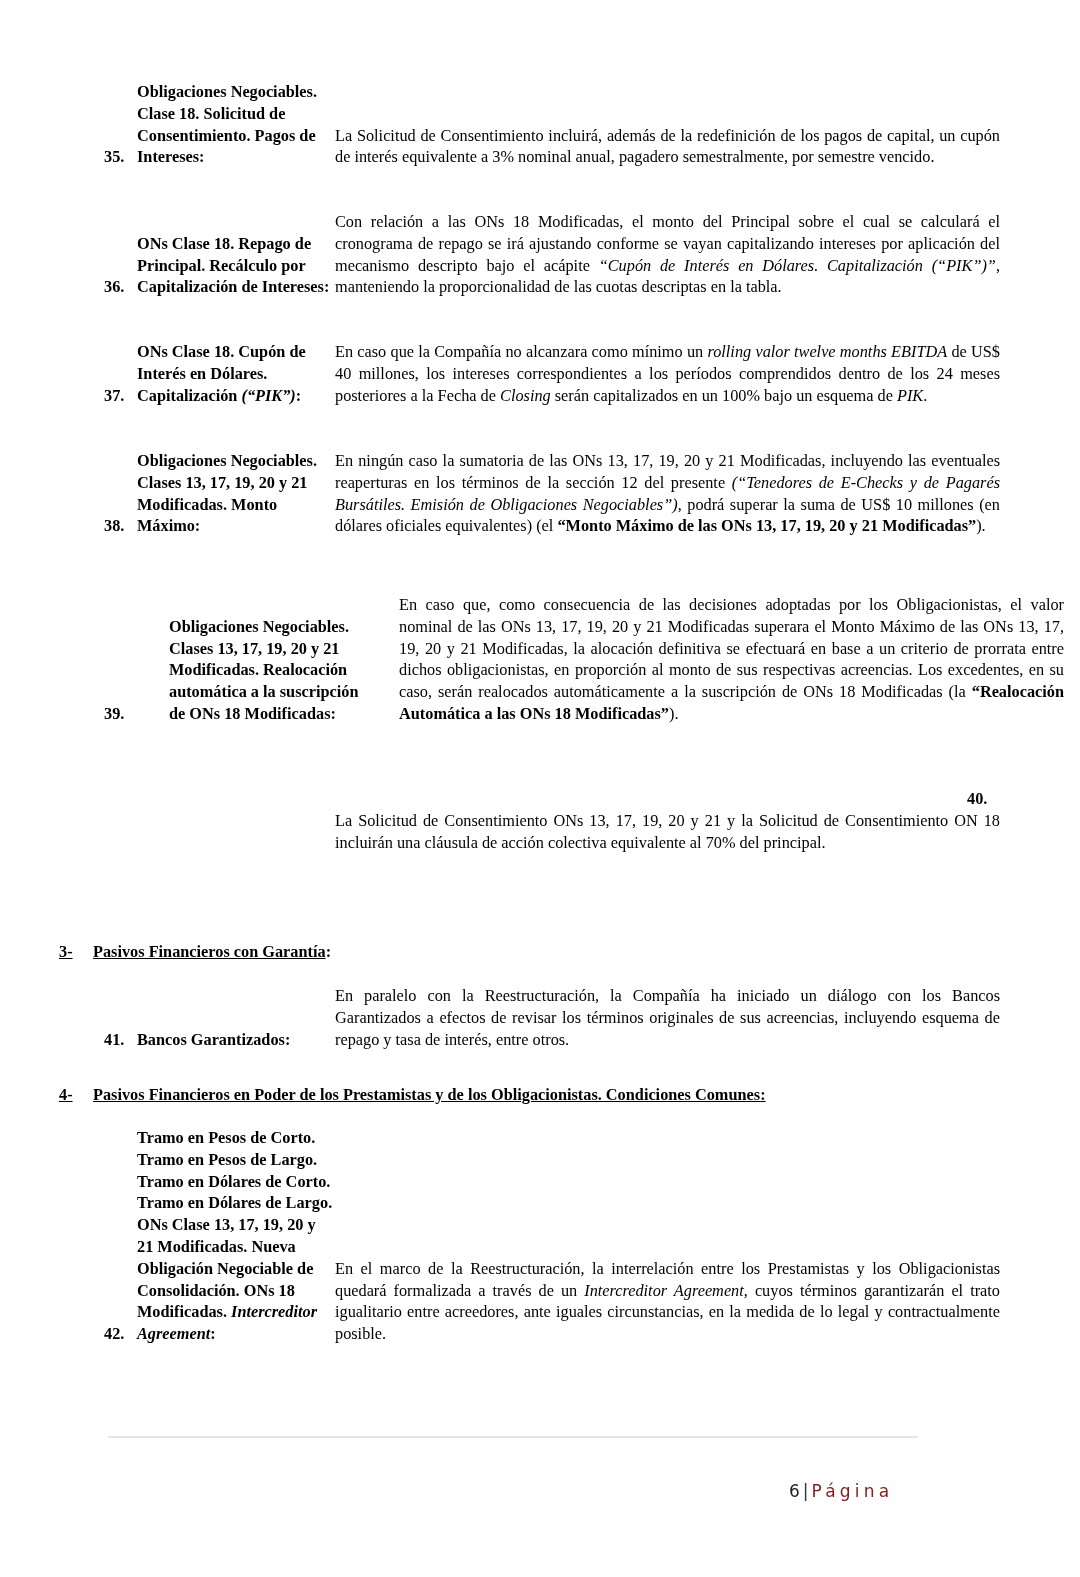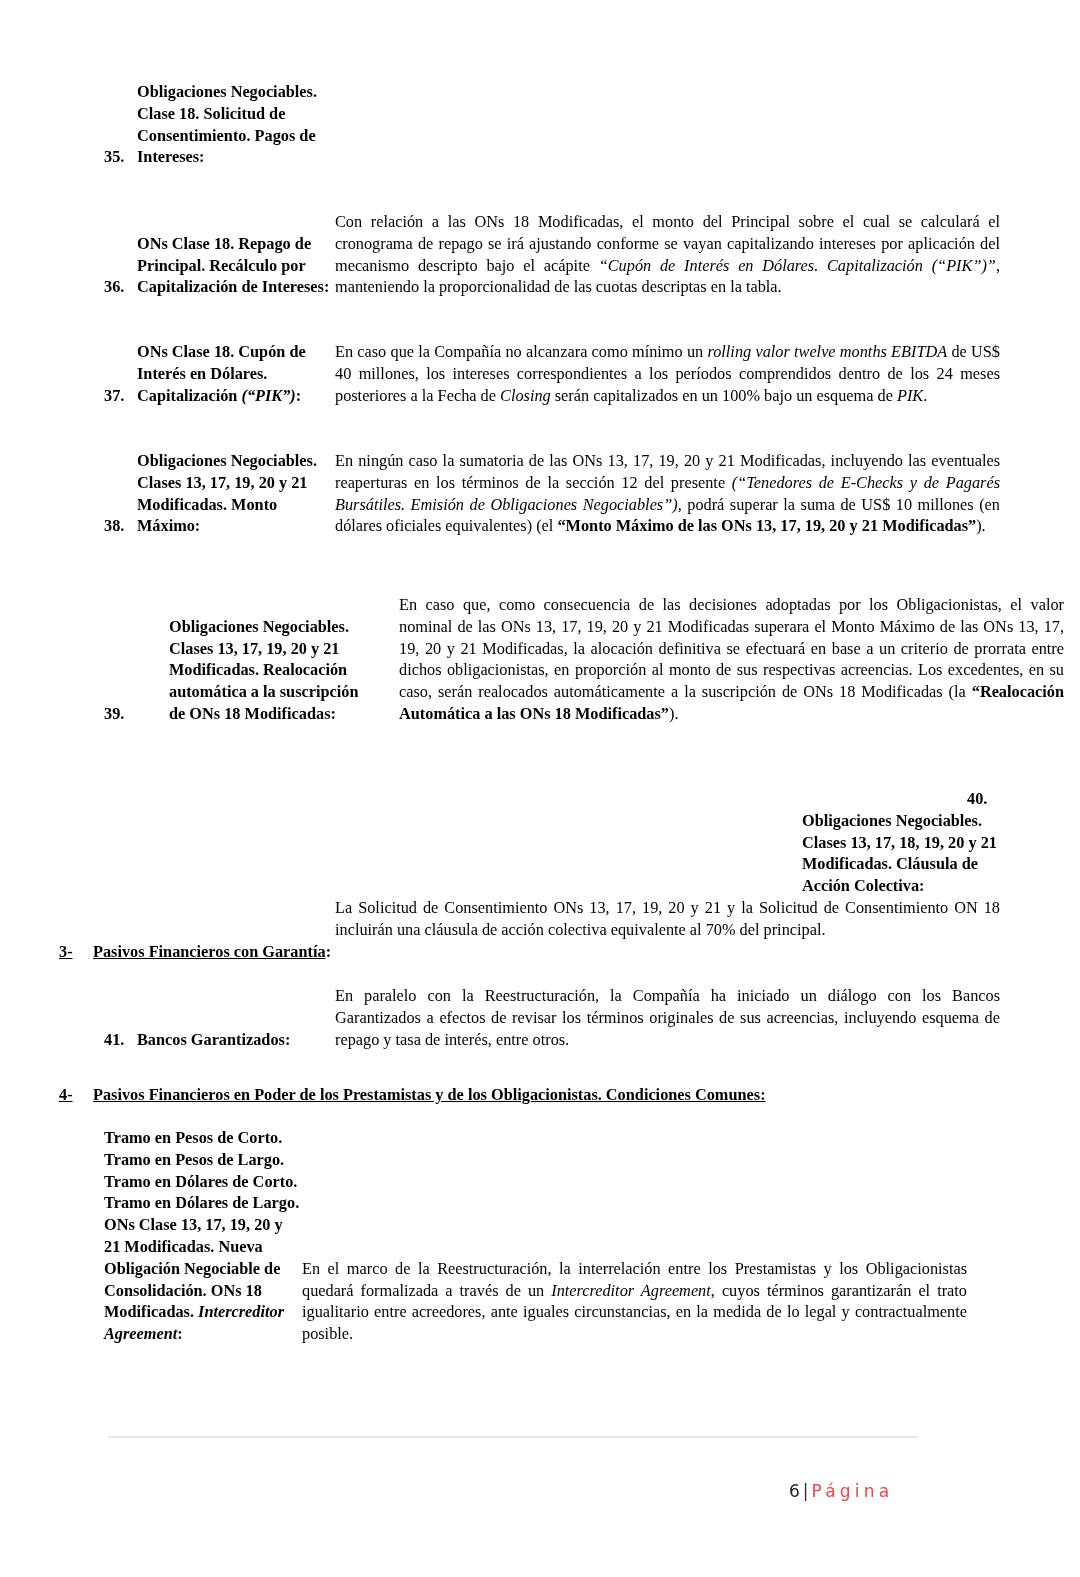--- a/index.html
+++ b/index.html
@@ -13,28 +13,29 @@
   .label { width: 198px; font-weight: bold; flex: none; }
   .body { width: 665px; flex: none; text-align: justify; }
   .body i, .label i { }
   .u { }
   .section { position: absolute; left: 59px; width: 950px; font-weight: bold; }
   .section .snum { display: inline-block; width: 34px; text-decoration: underline; }
   .section .stitle { text-decoration: underline; }
   .footer-line { position: absolute; left: 108px; top: 1436px; width: 810px; height: 2px; background: #e6e6e6; }
   .page-num { position: absolute; left: 789px; top: 1481px; font-family: "DejaVu Sans", "Liberation Sans", sans-serif; font-size: 17px; color: #222; letter-spacing: 0px; }
   .page-num .sep { color: #333; margin: 0 3px; }
-  .page-num .word { color: #ef4444; letter-spacing: 4.2px; }
+  .page-num .word { color: #7f1d1d; letter-spacing: 4.2px; }
 </style>
 </head>
 <body>
 
 <div class="item" style="top:81px;">
   <div class="num">35.</div>
   <div class="label">Obligaciones Negociables. Clase 18. Solicitud de Consentimiento. Pagos de Intereses:</div>
+  <div class="body">La Solicitud de Consentimiento incluirá, además de la redefinición de los pagos de capital, un cupón de interés equivalente a 3% nominal anual, pagadero semestralmente, por semestre vencido.</div>
 </div>
 
 <div class="item" style="top:211px;">
   <div class="num">36.</div>
   <div class="label">ONs Clase 18. Repago de Principal. Recálculo por Capitalización de Intereses:</div>
   <div class="body"><span>Con relación a las ONs 18 Modificadas, el monto del Principal sobre el cual se calculará el cronograma de repago se irá ajustando conforme se vayan capitalizando intereses por aplicación del mecanismo descripto bajo el acápite </span><i>“Cupón de Interés en Dólares. Capitalización (“PIK”)”</i><span>, manteniendo la proporcionalidad de las cuotas descriptas en la tabla.</span></div>
 </div>
 
 <div class="item" style="top:341px;">
   <div class="num">37.</div>
@@ -49,39 +50,39 @@
 </div>
 
 <div class="item" style="top:594px;gap:32px;">
   <div class="num">39.</div>
   <div class="label">Obligaciones Negociables. Clases 13, 17, 19, 20 y 21 Modificadas. Realocación automática a la suscripción de ONs 18 Modificadas:</div>
   <div class="body"><span>En caso que, como consecuencia de las decisiones adoptadas por los Obligacionistas, el valor nominal de las ONs 13, 17, 19, 20 y 21 Modificadas superara el Monto Máximo de las ONs 13, 17, 19, 20 y 21 Modificadas, la alocación definitiva se efectuará en base a un criterio de prorrata entre dichos obligacionistas, en proporción al monto de sus respectivas acreencias. Los excedentes, en su caso, serán realocados automáticamente a la suscripción de ONs 18 Modificadas (la </span><b>“</b><b class="u">Realocación Automática a las ONs 18 Modificadas</b><b>”</b><span>).</span></div>
 </div>
 
 <div class="item" style="top:788px;flex-direction:column;">
   <div class="num">40.</div>
-  <div class="label">Obligaciones Negociables. Clases 13, 17, 18, 19, 20 y 21 Modificadas. Cláusula de Acción Colectiva:</div>
   <div class="body">La Solicitud de Consentimiento ONs 13, 17, 19, 20 y 21 y la Solicitud de Consentimiento ON 18 incluirán una cláusula de acción colectiva equivalente al 70% del principal.</div>
 </div>
 
 <div class="section" style="top:941px;">
   <span class="snum">3-</span><span class="stitle">Pasivos Financieros con Garantía</span><span>:</span>
 </div>
 
 <div class="item" style="top:985px;">
   <div class="num">41.</div>
   <div class="label">Bancos Garantizados:</div>
   <div class="body">En paralelo con la Reestructuración, la Compañía ha iniciado un diálogo con los Bancos Garantizados a efectos de revisar los términos originales de sus acreencias, incluyendo esquema de repago y tasa de interés, entre otros.</div>
 </div>
 
 <div class="section" style="top:1084px;text-decoration:underline;">
   <span class="snum">4-</span><span class="stitle">Pasivos Financieros en Poder de los Prestamistas y de los Obligacionistas. Condiciones Comunes</span><span>:</span>
 </div>
 
 <div class="item" style="top:1127px;">
+  <div class="num">42.</div>
   <div class="label"><span>Tramo en Pesos de Corto. Tramo en Pesos de Largo. Tramo en Dólares de Corto. Tramo en Dólares de Largo. ONs Clase 13, 17, 19, 20 y 21 Modificadas. Nueva Obligación Negociable de Consolidación. ONs 18 Modificadas. </span><i>Intercreditor Agreement</i><span>:</span></div>
   <div class="body"><span>En el marco de la Reestructuración, la interrelación entre los Prestamistas y los Obligacionistas quedará formalizada a través de un </span><i>Intercreditor Agreement</i><span>, cuyos términos garantizarán el trato igualitario entre acreedores, ante iguales circunstancias, en la medida de lo legal y contractualmente posible.</span></div>
 </div>
 
 <div class="footer-line"></div>
 <div class="page-num">
   <span>6</span><span class="sep">|</span><span class="word">Página</span>
 </div>
 
 </body></html>

